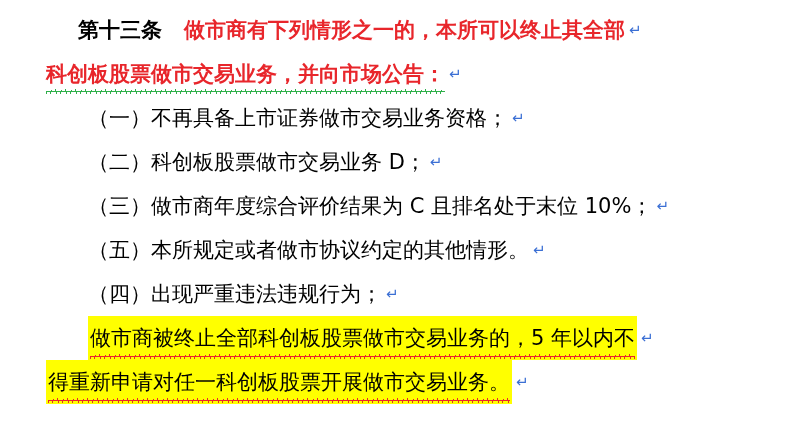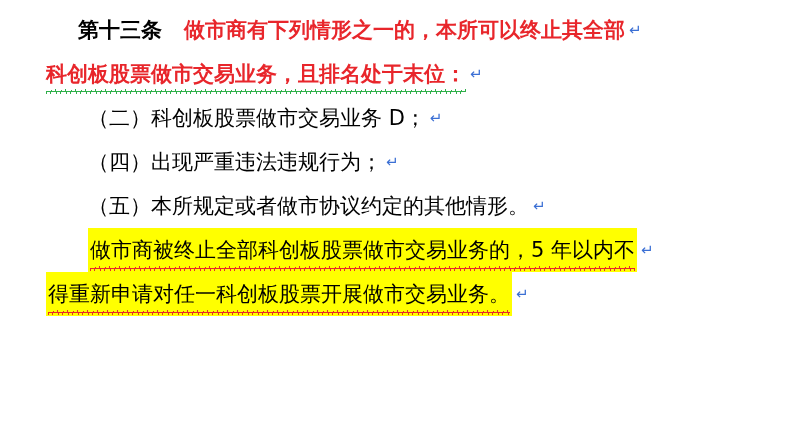--- a/index.html
+++ b/index.html
@@ -104,35 +104,41 @@
 <body>
 
 <div class="page">
   <div class="doc">
 
     <div class="line indent-title">
       <span class="bold">第十三条</span><span style="display:inline-block;width:22px"></span><span class="red bold">做市商有下列情形之一的，本所可以终止其全部</span><span class="pilcrow">↵</span>
     </div>
 
     <div class="line indent-none">
-      <span class="red bold wavy-green">科创板股票做市交易业务，且排名处于末位：</span><span class="pilcrow">↵</span>
+      <span class="red bold wavy-green">科创板股票做市交易业务，并向市场公告：</span><span class="pilcrow">↵</span>
     </div>
 
+    <div class="line indent-item">
+      <span>（一）不再具备上市证券做市交易业务资格；</span><span class="pilcrow">↵</span>
+    </div>
 
     <div class="line indent-item">
       <span>（二）科创板股票做市交易业务 D；</span><span class="pilcrow">↵</span>
     </div>
 
-
     <div class="line indent-item">
-      <span>（四）出现严重违法违规行为；</span><span class="pilcrow">↵</span>
+      <span>（三）做市商年度综合评价结果为 C 且排名处于末位 10%；</span><span class="pilcrow">↵</span>
     </div>
 
     <div class="line indent-item">
       <span>（五）本所规定或者做市协议约定的其他情形。</span><span class="pilcrow">↵</span>
+    </div>
+
+    <div class="line indent-item">
+      <span>（四）出现严重违法违规行为；</span><span class="pilcrow">↵</span>
     </div>
 
     <div class="line indent-item">
       <span class="hl-row"><span class="wavy-red">做市商被终止全部科创板股票做市交易业务的，5 年以内不</span></span><span class="pilcrow">↵</span>
     </div>
 
     <div class="line indent-none">
       <span class="hl-row"><span class="wavy-red">得重新申请对任一科创板股票开展做市交易业务。</span></span><span class="pilcrow">↵</span>
     </div>
 

